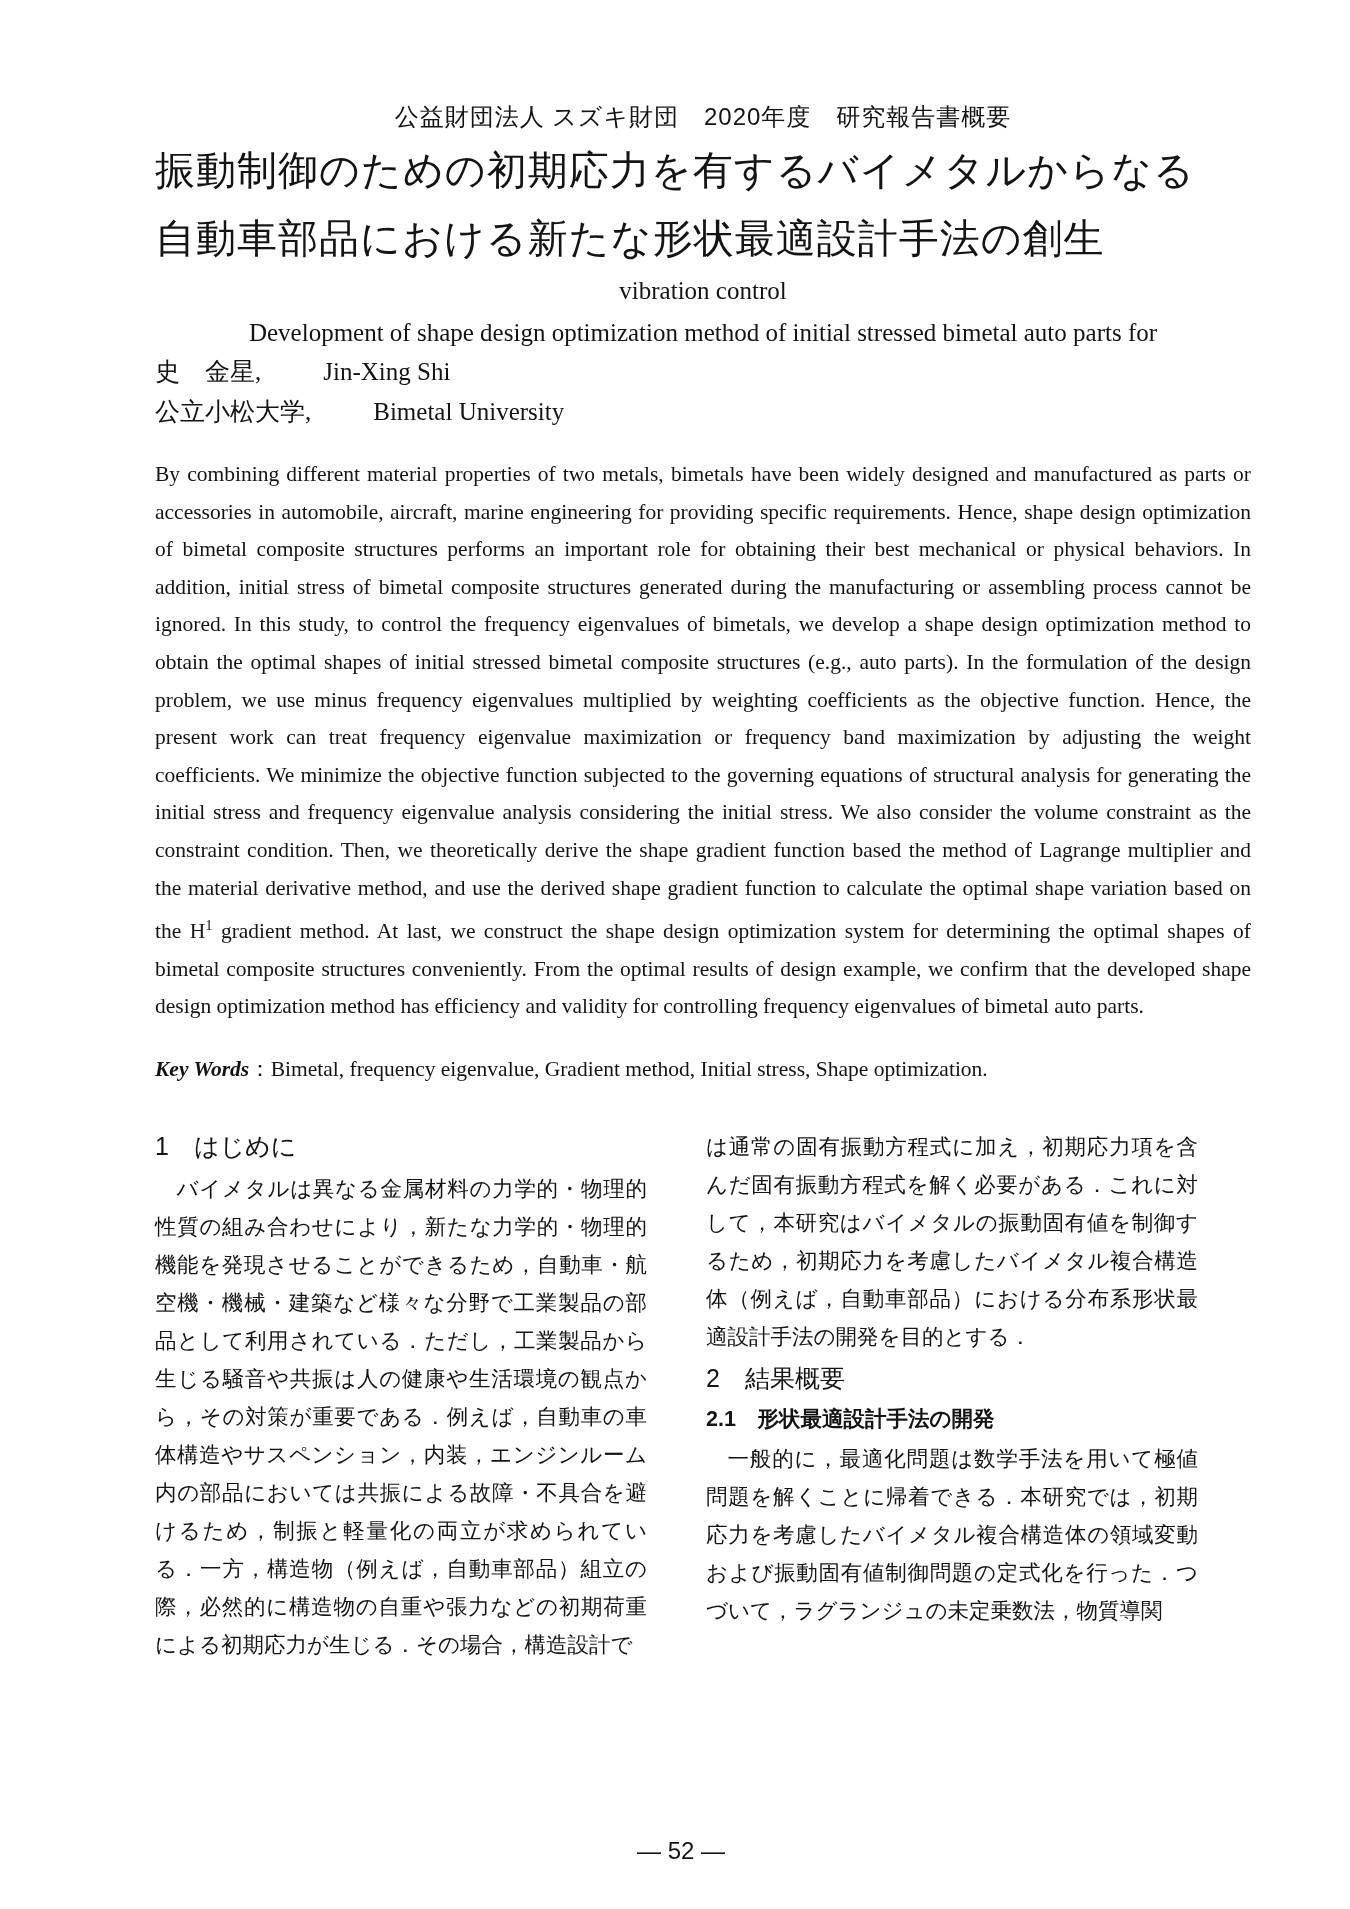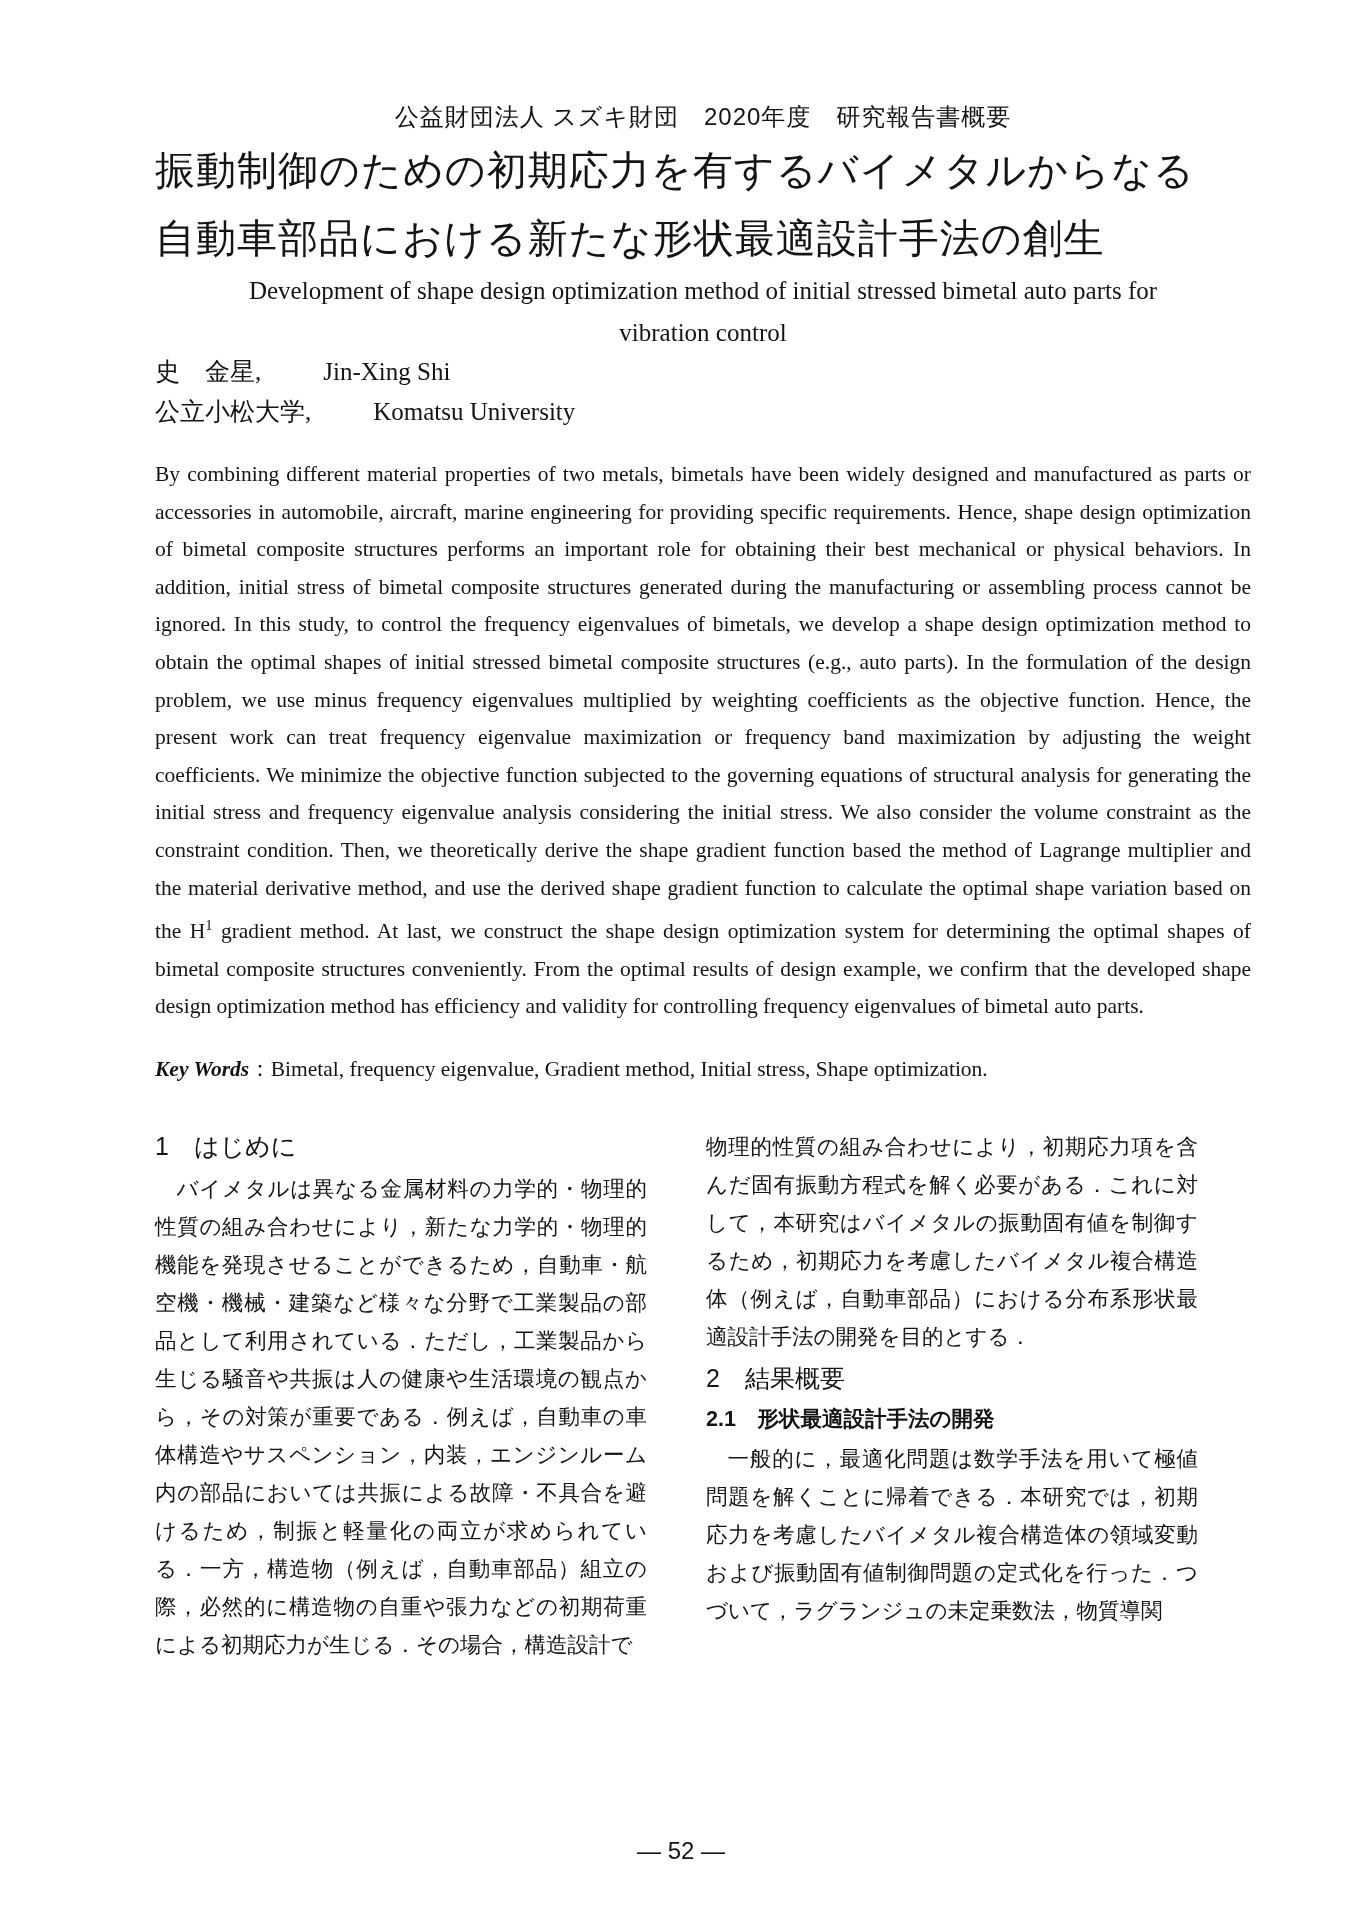--- a/index.html
+++ b/index.html
@@ -78,49 +78,49 @@
 </head>
 <body>
 
 <div class="page">
 
   <div class="doc-header">公益財団法人 スズキ財団　2020年度　研究報告書概要</div>
 
   <div class="title-ja">振動制御のための初期応力を有するバイメタルからなる</div>
   <div class="title-ja">自動車部品における新たな形状最適設計手法の創生</div>
 
+  <div class="title-en">vibration control</div>
   <div class="title-en">Development of shape design optimization method of initial stressed bimetal auto parts for</div>
-  <div class="title-en">vibration control</div>
 
   <div class="authors">
     <div>
       <span>史　金星,</span><span class="author-en">Jin-Xing Shi</span>
     </div>
     <div>
-      <span>公立小松大学,</span><span class="author-en">Komatsu University</span>
+      <span>公立小松大学,</span><span class="author-en">Bimetal University</span>
     </div>
   </div>
 
   <p class="abstract">
     <span>By combining different material properties of two metals, bimetals have been widely designed and manufactured as parts or accessories in automobile, aircraft, marine engineering for providing specific requirements. Hence, shape design optimization of bimetal composite structures performs an important role for obtaining their best mechanical or physical behaviors. In addition, initial stress of bimetal composite structures generated during the manufacturing or assembling process cannot be ignored. In this study, to control the frequency eigenvalues of bimetals, we develop a shape design optimization method to obtain the optimal shapes of initial stressed bimetal composite structures (e.g., auto parts). In the formulation of the design problem, we use minus frequency eigenvalues multiplied by weighting coefficients as the objective function. Hence, the present work can treat frequency eigenvalue maximization or frequency band maximization by adjusting the weight coefficients. We minimize the objective function subjected to the governing equations of structural analysis for generating the initial stress and frequency eigenvalue analysis considering the initial stress. We also consider the volume constraint as the constraint condition. Then, we theoretically derive the shape gradient function based the method of Lagrange multiplier and the material derivative method, and use the derived shape gradient function to calculate the optimal shape variation based on the H</span><sup>1</sup><span> gradient method. At last, we construct the shape design optimization system for determining the optimal shapes of bimetal composite structures conveniently. From the optimal results of design example, we confirm that the developed shape design optimization method has efficiency and validity for controlling frequency eigenvalues of bimetal auto parts.</span>
   </p>
 
   <p class="keywords">
     <span class="kw-label">Key Words</span><span>：</span><span>Bimetal, frequency eigenvalue, Gradient method, Initial stress, Shape optimization.</span>
   </p>
 
   <div class="columns">
 
     <div class="col">
       <h2 class="sec-h">1　はじめに</h2>
       <p class="jp-body indent">バイメタルは異なる金属材料の力学的・物理的性質の組み合わせにより，新たな力学的・物理的機能を発現させることができるため，自動車・航空機・機械・建築など様々な分野で工業製品の部品として利用されている．ただし，工業製品から生じる騒音や共振は人の健康や生活環境の観点から，その対策が重要である．例えば，自動車の車体構造やサスペンション，内装，エンジンルーム内の部品においては共振による故障・不具合を避けるため，制振と軽量化の両立が求められている．一方，構造物（例えば，自動車部品）組立の際，必然的に構造物の自重や張力などの初期荷重による初期応力が生じる．その場合，構造設計で</p>
     </div>
 
     <div class="col">
-      <p class="jp-body">物理的性質の組み合わせにより，初期応力項を含んだ固有振動方程式を解く必要がある．これに対して，本研究はバイメタルの振動固有値を制御するため，初期応力を考慮したバイメタル複合構造体（例えば，自動車部品）における分布系形状最適設計手法の開発を目的とする．</p>
+      <p class="jp-body">は通常の固有振動方程式に加え，初期応力項を含んだ固有振動方程式を解く必要がある．これに対して，本研究はバイメタルの振動固有値を制御するため，初期応力を考慮したバイメタル複合構造体（例えば，自動車部品）における分布系形状最適設計手法の開発を目的とする．</p>
       <h2 class="sec-h after-gap">2　結果概要</h2>
       <h3 class="subsec-h">2.1　形状最適設計手法の開発</h3>
       <p class="jp-body indent">一般的に，最適化問題は数学手法を用いて極値問題を解くことに帰着できる．本研究では，初期応力を考慮したバイメタル複合構造体の領域変動および振動固有値制御問題の定式化を行った．つづいて，ラグランジュの未定乗数法，物質導関</p>
     </div>
 
   </div>
 
   <div class="page-number">— 52 —</div>
 
 </div>

